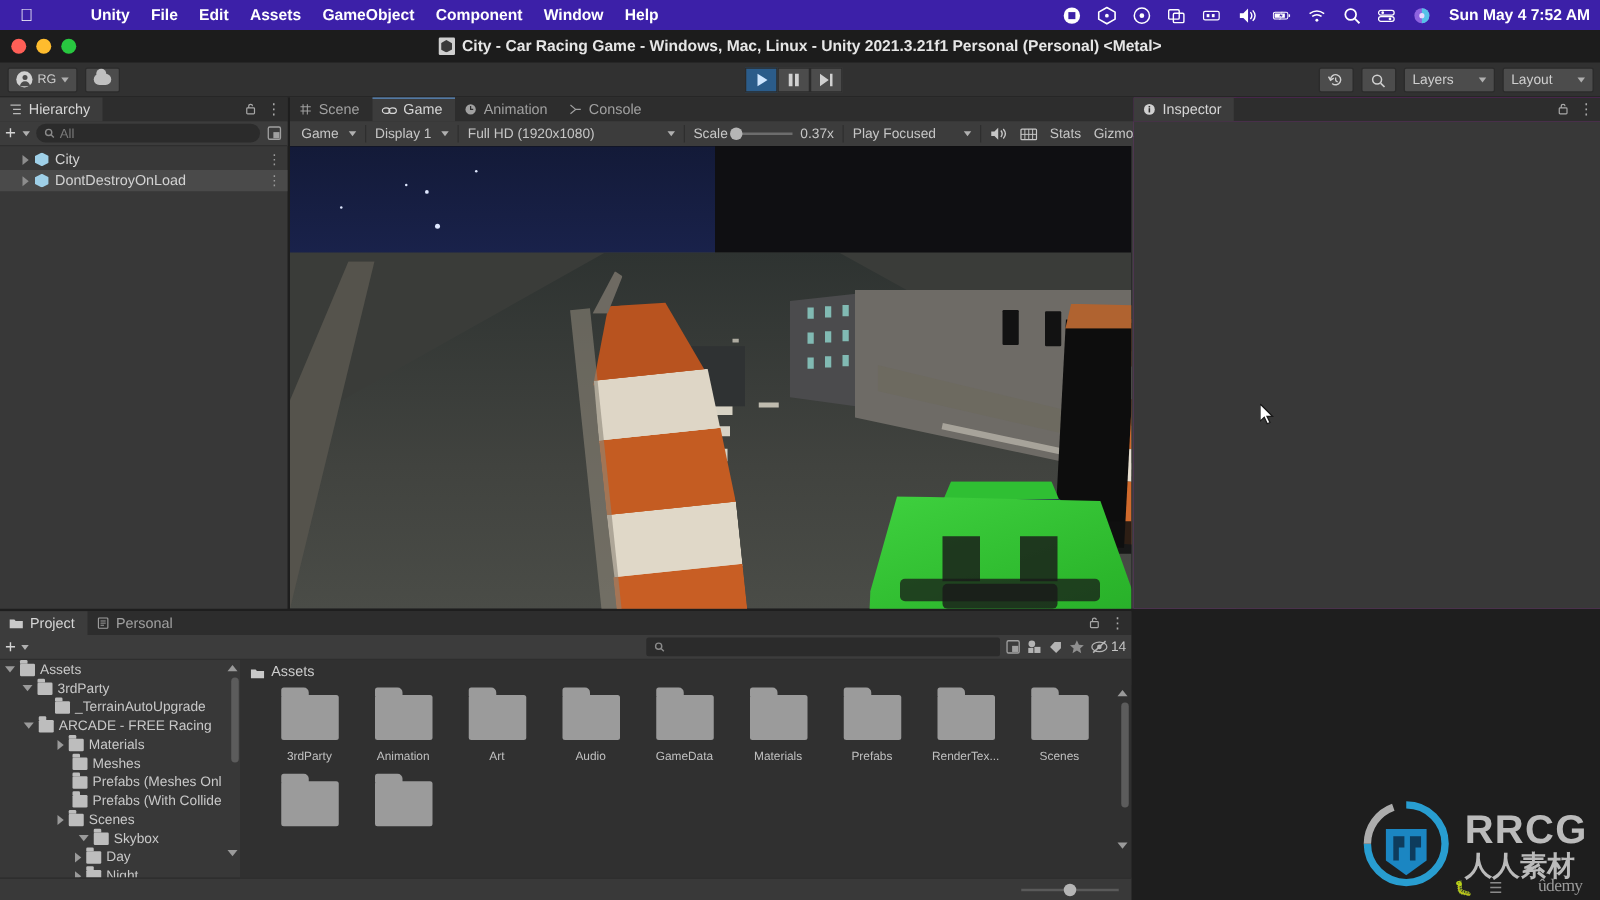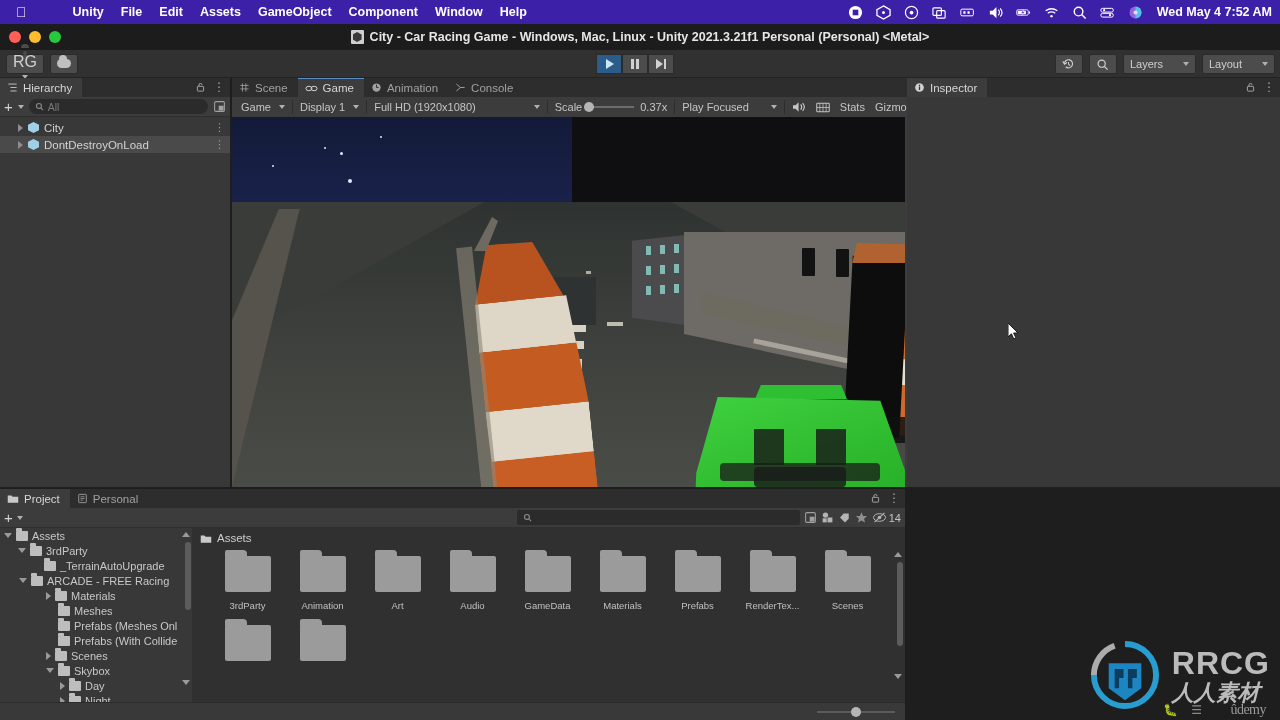--- a/index.html
+++ b/index.html
@@ -58,23 +58,23 @@
   }
 
   
   .toolbar {
     position: absolute; left: 0; top: 50px; width: 1280px; height: 28px;
     background: #313131; border-bottom: 1px solid #232323;
     display: flex; align-items: center;
   }
   .tb-btn {
     height: 20px; background: #4c4c4c; border: 1px solid #2b2b2b;
-    border-radius: 2px; color: #cfcfcf; font-size: 16px;
+    border-radius: 2px; color: #cfcfcf; font-size: 10px;
     display: inline-flex; align-items: center; justify-content: center;
-    padding: 0 6px; margin-left: 6px; gap: 4px; flex-direction: column;
+    padding: 0 6px; margin-left: 6px; gap: 4px;
   }
   .avatar {
     width: 13px; height: 13px; border-radius: 50%;
     background: #d2d2d2; position: relative;
   }
   .avatar::after {
     content: ""; position: absolute; left: 50%; top: 2.5px; transform: translateX(-50%);
     width: 4px; height: 4px; border-radius: 50%; background: #4c4c4c;
   }
   .avatar::before {
@@ -333,21 +333,21 @@
   .stripe { position: absolute; background: #1a1a1a; opacity: .82; }
 
   
   .watermark {
     position: absolute; right: 10px; bottom: 8px; display: flex;
     align-items: center; gap: 10px; opacity: .92;
   }
   .rrcg-logo { width: 74px; height: 74px; }
   .rrcg-text { display: flex; flex-direction: column; line-height: 1; }
   .rrcg-text .a { font-size: 32px; font-weight: bold; color: #c9c9c9; letter-spacing: 1px; }
-  .rrcg-text .b { font-size: 22px; font-weight: bold; color: #c9c9c9; margin-top: 3px; font-style: italic; }
+  .rrcg-text .b { font-size: 22px; font-weight: bold; color: #c9c9c9; margin-top: 3px; }
   .udemy {
     position: absolute; right: 14px; bottom: 2px; font-size: 14px; color: #9a9a9a;
     font-family: "Liberation Serif", serif; letter-spacing: -.5px;
   }
   .taskbar-icons {
     position: absolute; right: 78px; bottom: 3px; display: flex; gap: 13px;
     color: #8a8a8a; font-size: 12px;
   }
 
   
@@ -437,21 +437,21 @@
           <circle cx="12" cy="11.2" r="1.3" fill="#fff"></circle>
         </svg>
     </span>
     <span class="ricon">
       <svg class="sysico" viewBox="0 0 16 16">
           <circle cx="8" cy="8" r="6.4" fill="#8e63e0"></circle>
           <path d="M8 1.6 a6.4 6.4 0 0 1 0 12.8 z" fill="#56c1e8"></path>
           <circle cx="8" cy="8" r="2.2" fill="#e7d9ff"></circle>
         </svg>
     </span>
-    <span class="clock">Wed May 4  7:52 AM</span>
+    <span class="clock">Sun May 4  7:52 AM</span>
   </div>
 
   <div class="titlebar">
     <div class="traffic">
       <span class="dot red"></span>
       <span class="dot yellow"></span>
       <span class="dot green"></span>
     </div>
     <div class="titletext">
       <span class="unitydoc"></span>
@@ -873,21 +873,21 @@
             <div class="tree-row" style="padding-left: 46px;">
               <span class="tri-none"></span>
               <span class="folder-sm closed"></span>
               <span>Prefabs (With Collide</span>
             </div>
             <div class="tree-row" style="padding-left: 46px;">
               <span class="tri-right"></span>
               <span class="folder-sm closed"></span>
               <span>Scenes</span>
             </div>
-            <div class="tree-row" style="padding-left: 46px;">
+            <div class="tree-row" style="padding-left: 63px;">
               <span class="tri-down"></span>
               <span class="folder-sm open"></span>
               <span>Skybox</span>
             </div>
             <div class="tree-row" style="padding-left: 60px;">
               <span class="tri-right"></span>
               <span class="folder-sm closed"></span>
               <span>Day</span>
             </div>
             <div class="tree-row" style="padding-left: 60px;">

